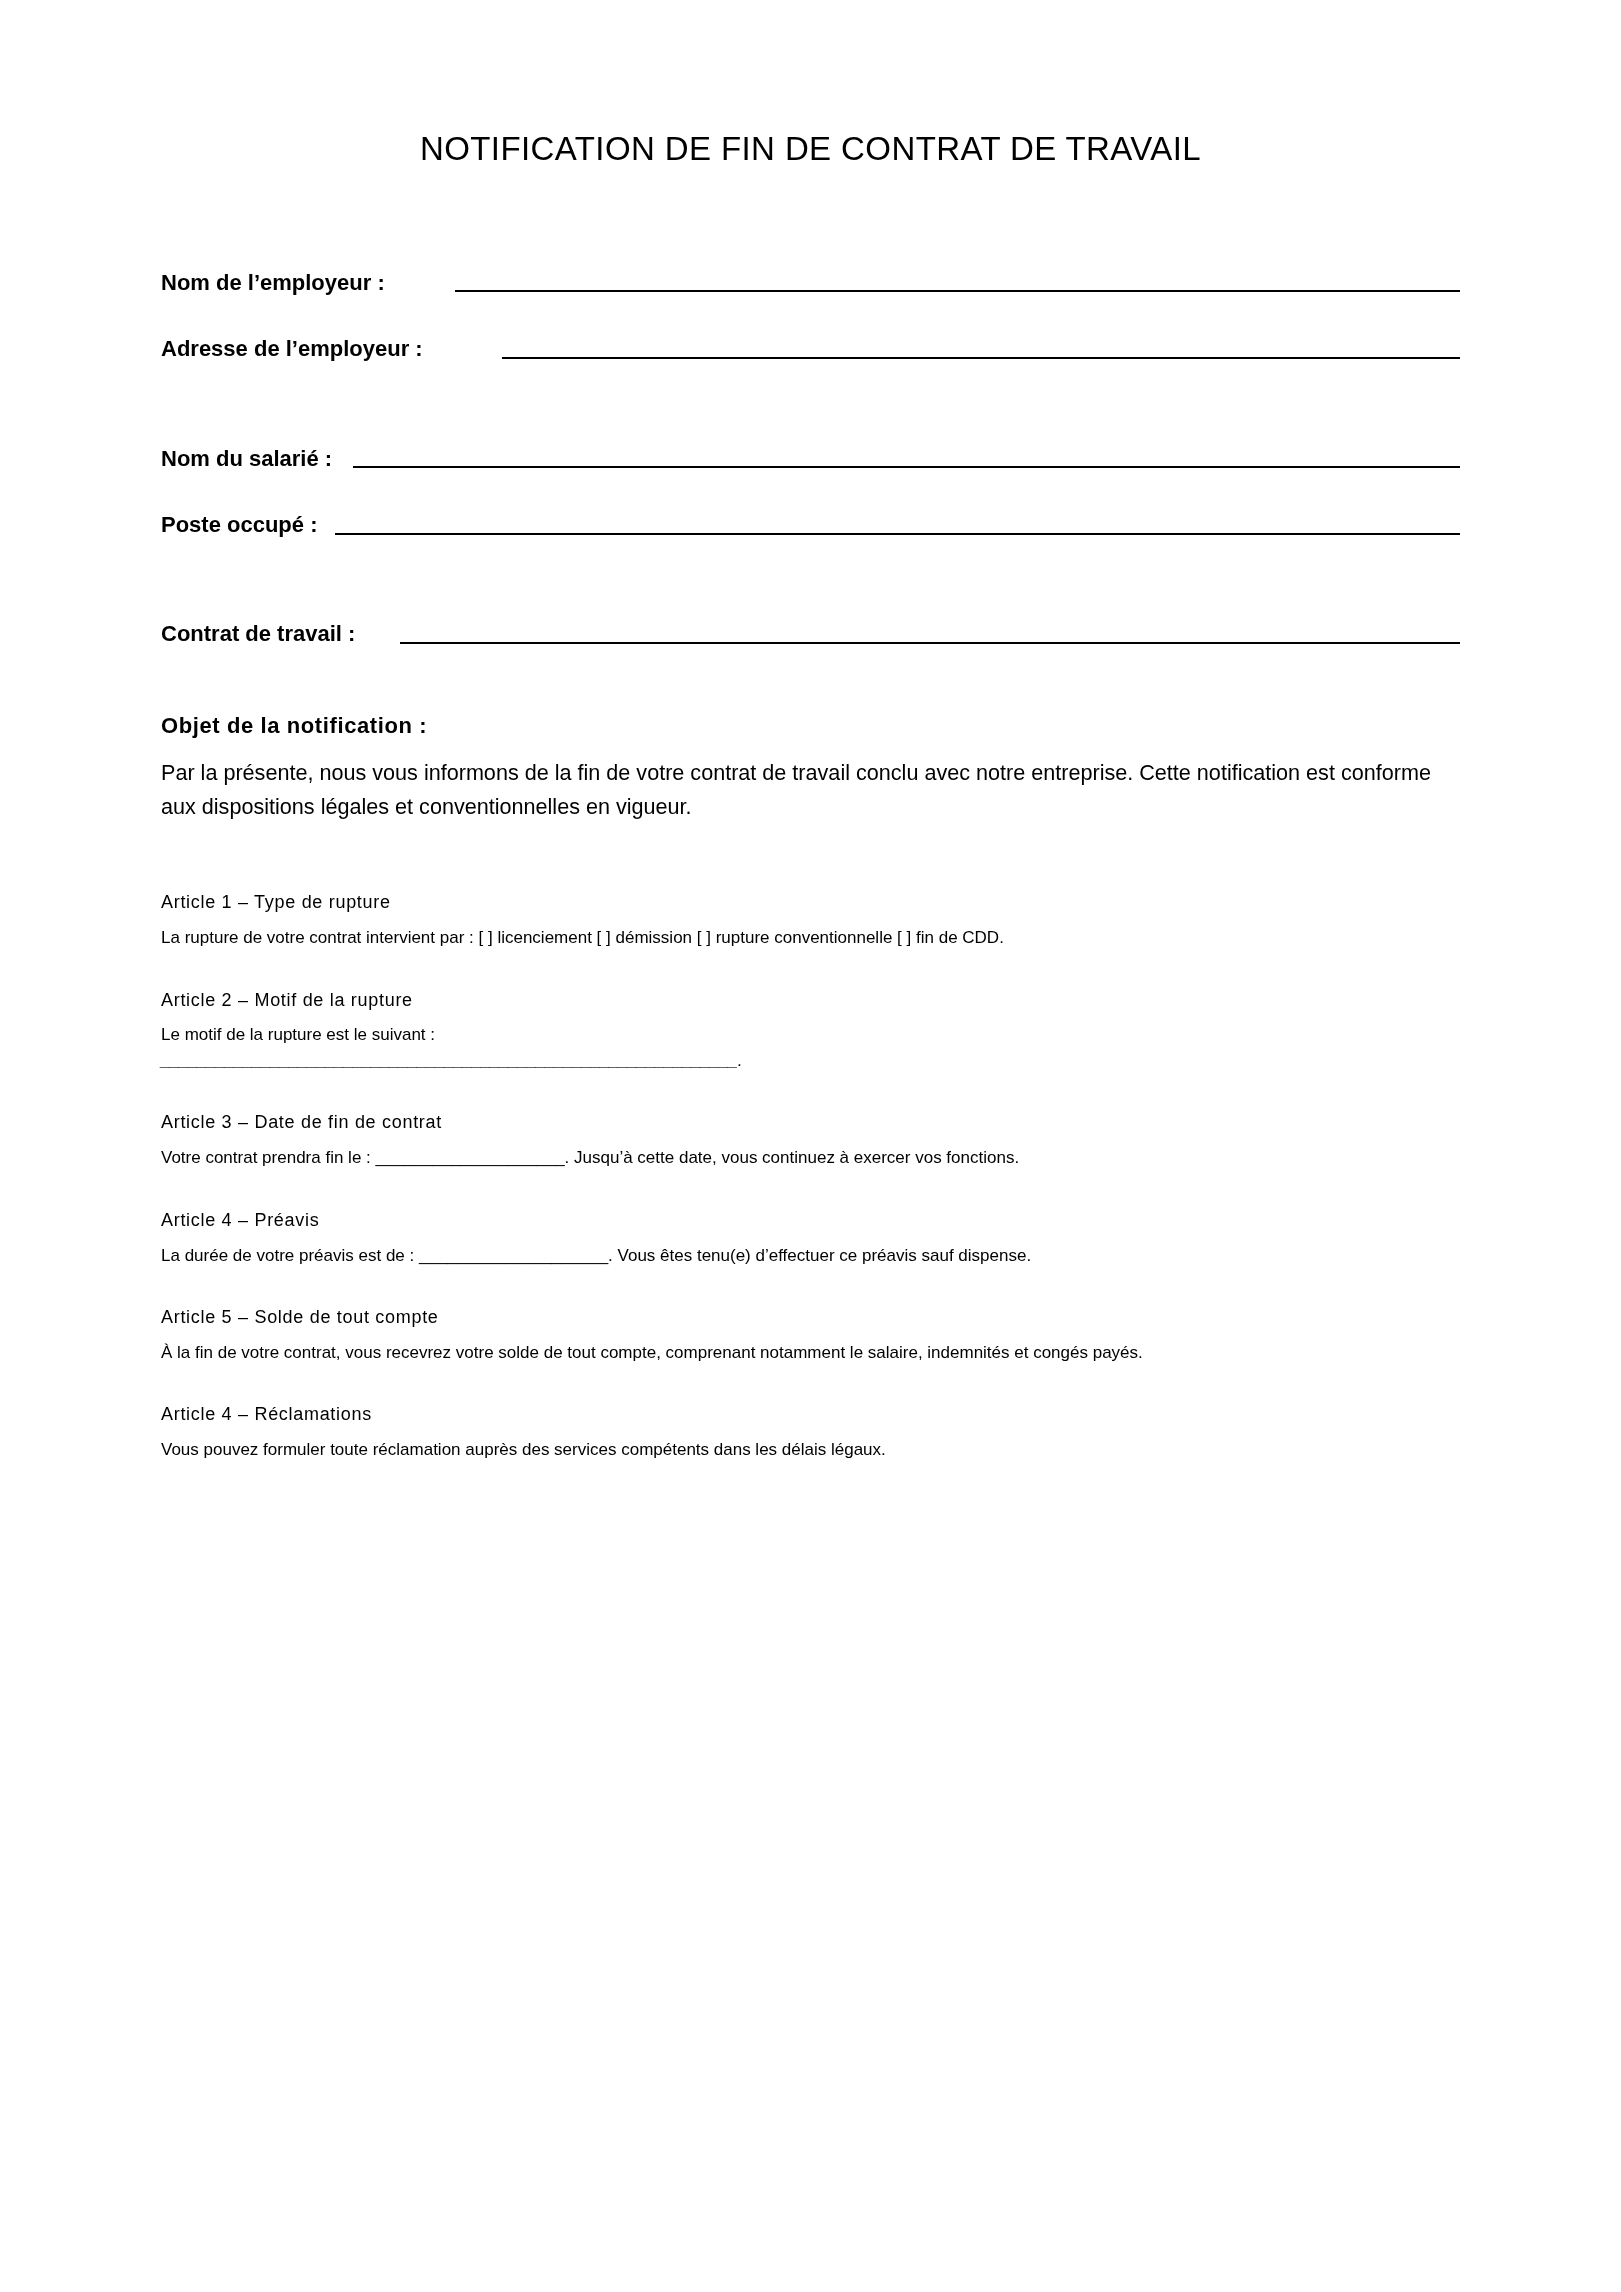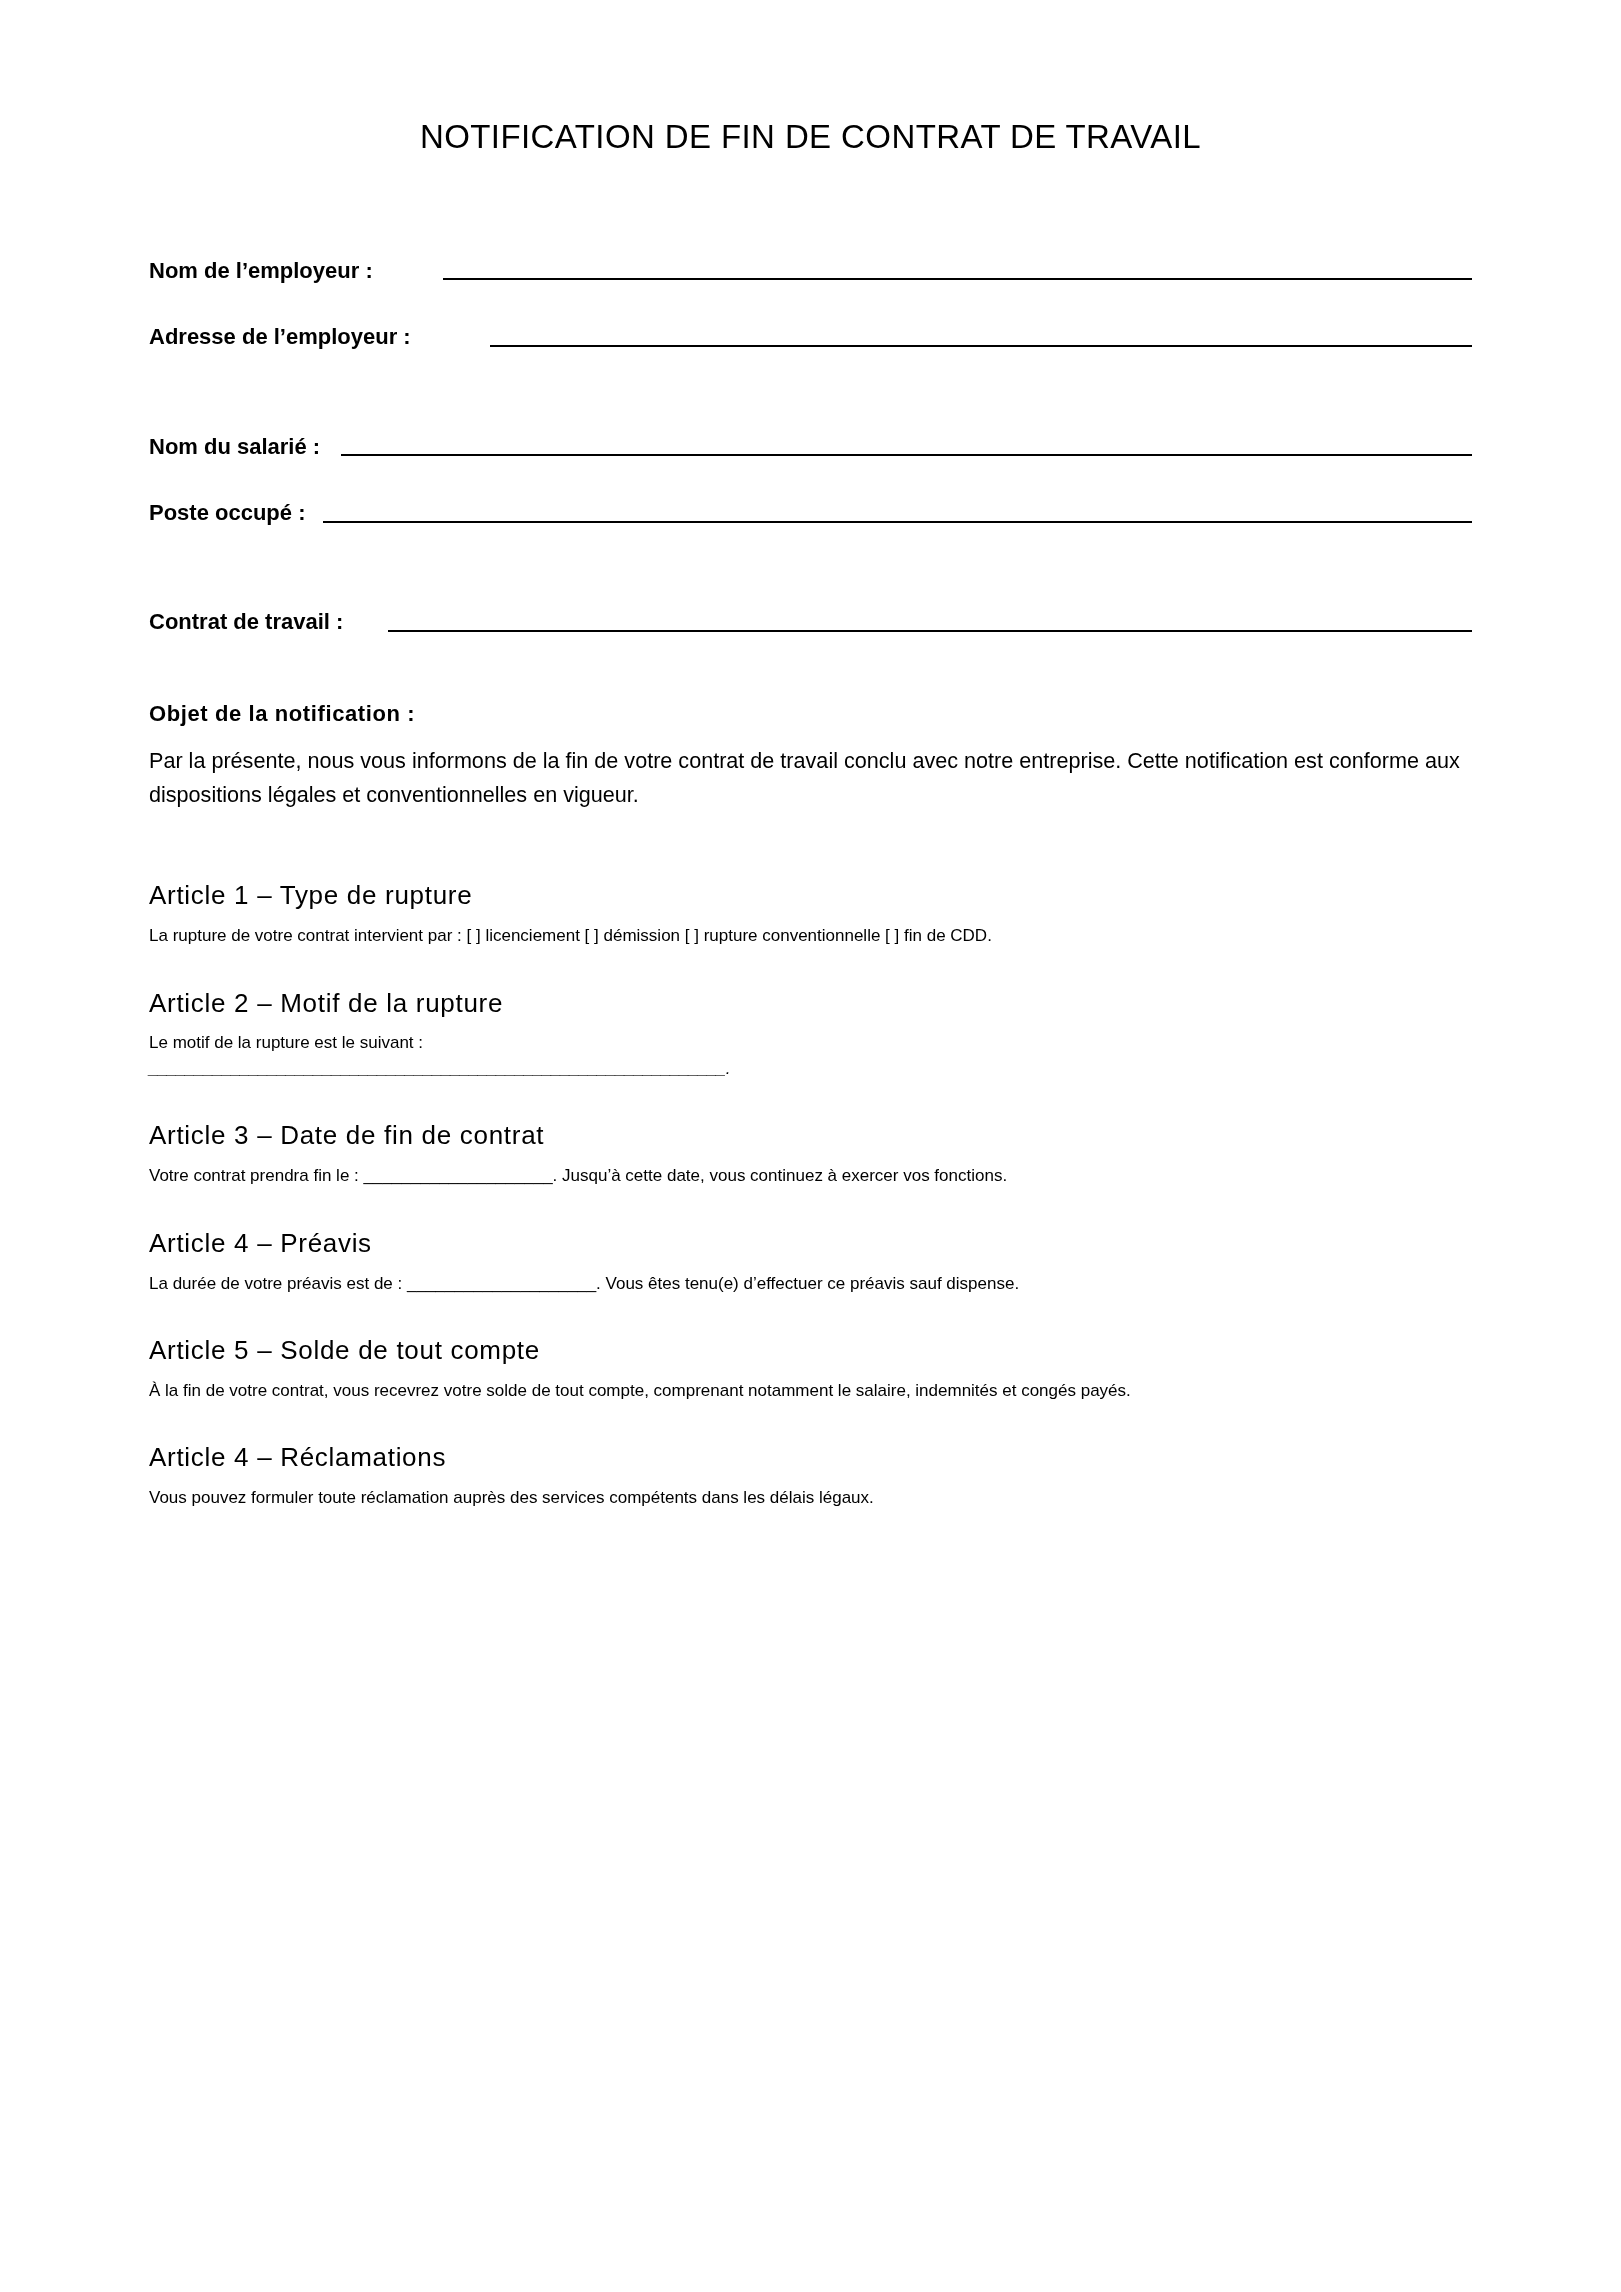--- a/index.html
+++ b/index.html
@@ -13,21 +13,21 @@
     height: 2293px;
     font-family: "Liberation Sans", sans-serif;
     color: #000000;
     -webkit-font-smoothing: antialiased;
   }
   .page {
     position: relative;
     width: 1621px;
     height: 2290px;
     box-sizing: border-box;
-    padding: 0;
+    padding: 12px;
     overflow: hidden;
   }
   .doc-title {
     text-align: center;
     font-size: 33px;
     font-weight: 400;
     letter-spacing: 0.4px;
     margin: 116px 0 0 0;
     padding: 0 147px;
     line-height: 1.25;
@@ -76,21 +76,21 @@
   p.body-text {
     font-size: 21.6px;
     line-height: 1.55;
     margin: 0 0 13.7px 0;
     text-align: left;
   }
   .article {
     margin-top: 39px;
   }
   .article h3 {
-    font-size: 26px;
+    font-size: 18px;
     font-weight: 400;
     letter-spacing: 0.7px;
     margin: 0 0 11.8px 0;
   }
   .article p {
     font-size: 17px;
     line-height: 1.5;
     margin: 0;
   }
   .blank-line-long {

